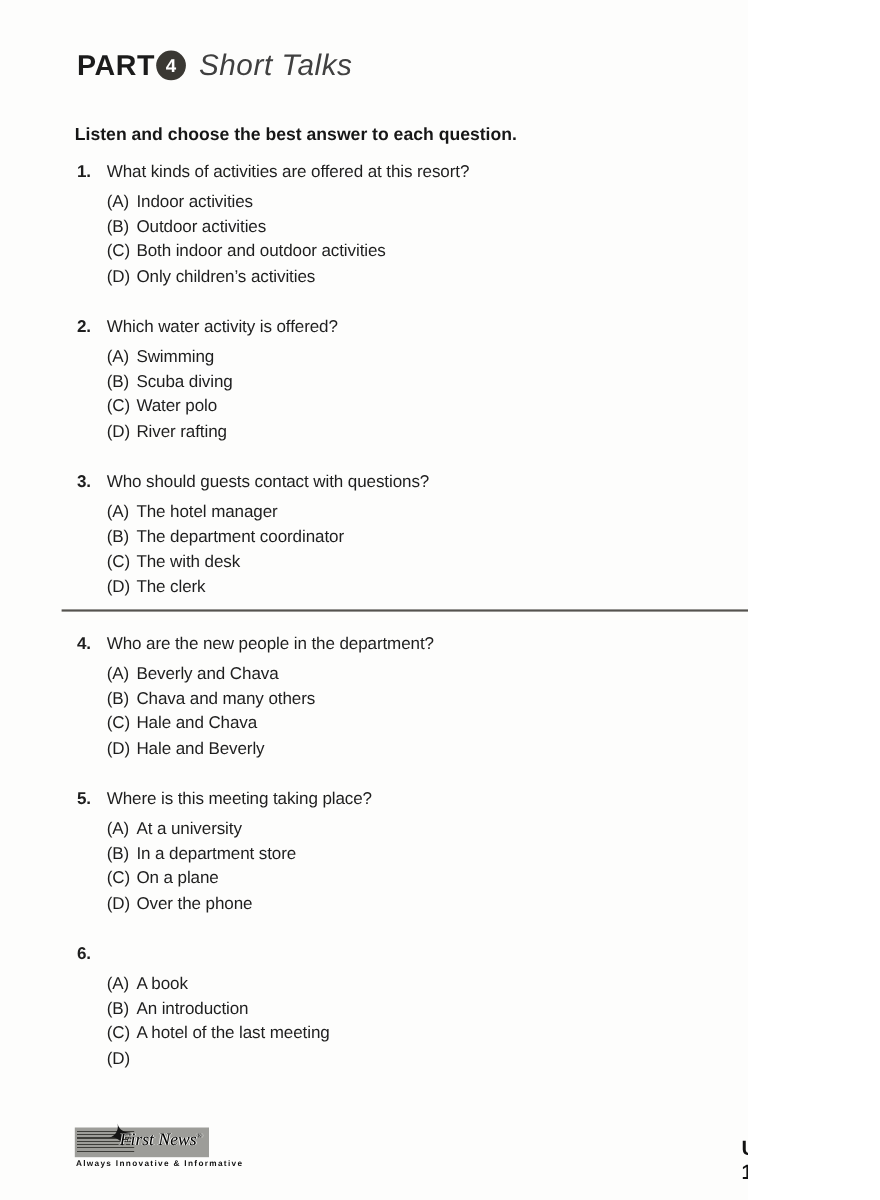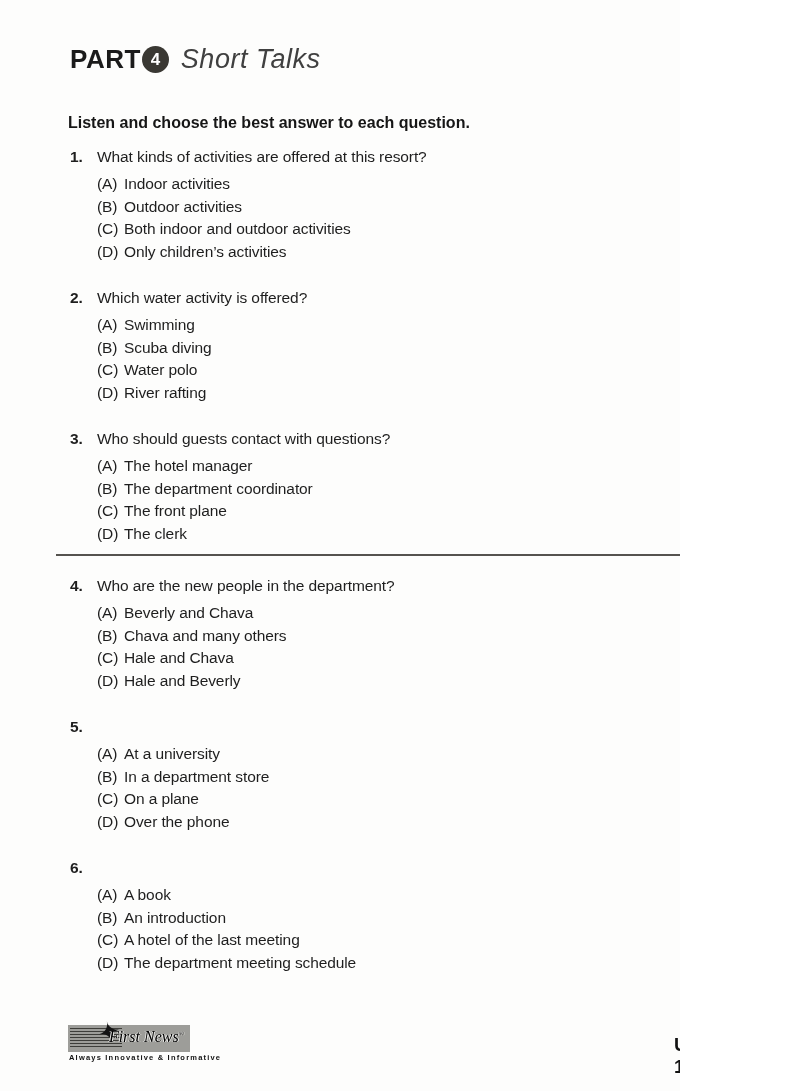--- a/index.html
+++ b/index.html
@@ -257,21 +257,21 @@
         <div class="option">
           <span class="opt-letter">(A)</span>
           <span class="opt-text">The hotel manager</span>
         </div>
         <div class="option">
           <span class="opt-letter">(B)</span>
           <span class="opt-text">The department coordinator</span>
         </div>
         <div class="option">
           <span class="opt-letter">(C)</span>
-          <span class="opt-text">The front plane</span>
+          <span class="opt-text">The with desk</span>
         </div>
         <div class="option">
           <span class="opt-letter">(D)</span>
           <span class="opt-text">The clerk</span>
         </div>
       </div>
     </div>
 
     <div class="divider"></div>
 
@@ -296,20 +296,21 @@
         <div class="option">
           <span class="opt-letter">(D)</span>
           <span class="opt-text">Hale and Beverly</span>
         </div>
       </div>
     </div>
 
     <div class="question">
       <div class="q-line">
         <span class="q-num">5.</span>
+        <span class="q-text">Where is this meeting taking place?</span>
       </div>
       <div class="options">
         <div class="option">
           <span class="opt-letter">(A)</span>
           <span class="opt-text">At a university</span>
         </div>
         <div class="option">
           <span class="opt-letter">(B)</span>
           <span class="opt-text">In a department store</span>
         </div>
@@ -336,21 +337,20 @@
         <div class="option">
           <span class="opt-letter">(B)</span>
           <span class="opt-text">An introduction</span>
         </div>
         <div class="option">
           <span class="opt-letter">(C)</span>
           <span class="opt-text">A hotel of the last meeting</span>
         </div>
         <div class="option">
           <span class="opt-letter">(D)</span>
-          <span class="opt-text">The department meeting schedule</span>
         </div>
       </div>
     </div>
 
   </div>
 
   <div class="logo-box">
     <div class="logo-stripes"></div>
     <div class="logo-star">✦</div>
     <div class="logo-text"><span>First News</span><span class="logo-reg">®</span></div>

